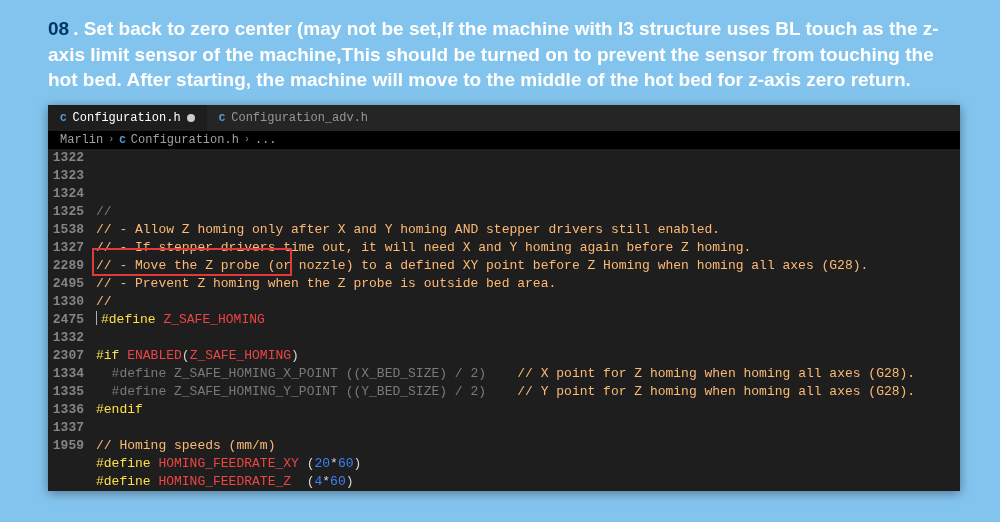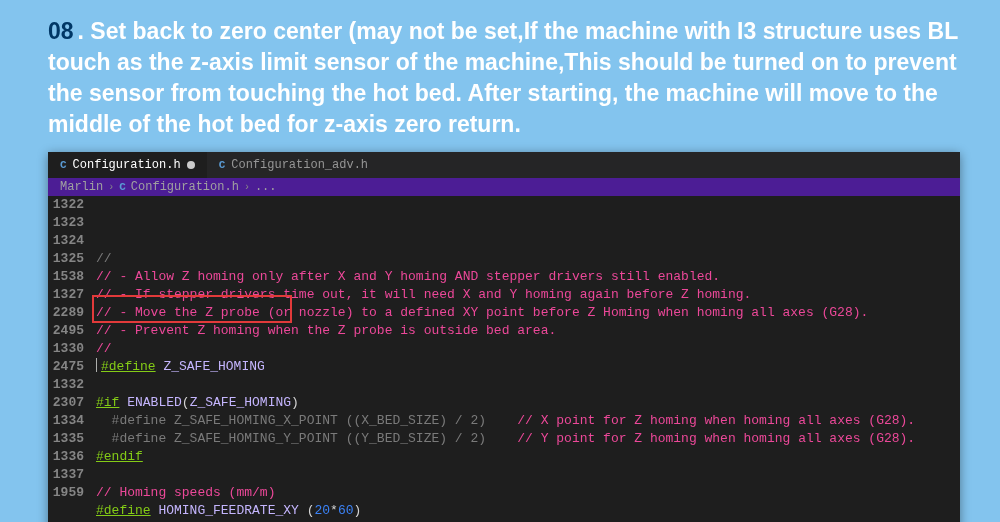--- a/index.html
+++ b/index.html
@@ -6,21 +6,21 @@
   body {
     width: 1000px;
     height: 522px;
     background: #83c4ee;
     font-family: "Segoe UI", Arial, sans-serif;
     overflow: hidden;
   }
   .instruction {
     padding: 16px 40px 12px 48px;
     color: #ffffff;
-    font-size: 23px;
+    font-size: 19px;
     line-height: 1.35;
     font-weight: 600;
   }
   .instruction .step-num {
     font-weight: 700;
     color: #003766;
     margin-right: 4px;
   }
   .editor {
     margin: 0 40px 0 48px;
@@ -57,21 +57,21 @@
   .tab .dirty-dot {
     width: 8px; height: 8px; border-radius: 50%; background: #cccccc;
   }
   .breadcrumb {
     display: flex;
     align-items: center;
     padding: 2px 12px;
     font-size: 12px;
     color: #a0a0a0;
     gap: 5px;
-    background: #4c1d95;
+    background: #000000;
   }
   .breadcrumb .c-icon { color: #5a9bd4; font-weight: bold; font-size: 11px; }
   .breadcrumb .chev { color: #8a8a8a; font-size: 10px; }
   .code-area { display: flex; }
   .gutter {
     width: 48px;
     text-align: right;
     padding: 0 12px 0 0;
     color: #858585;
     line-height: 18px;
@@ -79,23 +79,23 @@
     flex-shrink: 0;
   }
   .gutter .ln { height: 18px; font-weight: bold; }
   .codebody {
     flex: 1;
     line-height: 18px;
     white-space: pre;
     position: relative;
   }
   .codebody .row { height: 18px; }
-  .c-comment { color: #ec4899; }
-  .c-keyword { color: #84cc16; text-decoration: underline; }
-  .c-ident   { color: #c4b5fd; }
+  .c-comment { color: #fdba74; }
+  .c-keyword { color: #fde047; }
+  .c-ident   { color: #ef4444; }
   .c-number  { color: #3b82f6; }
   .c-paren   { color: #d4d4d4; }
   .c-dim     { color: #7a7a7a; }
   .highlight-box {
     position: absolute;
     border: 2px solid #e23a3a;
     top: 99px;
     left: -4px;
     width: 200px;
     height: 28px;

